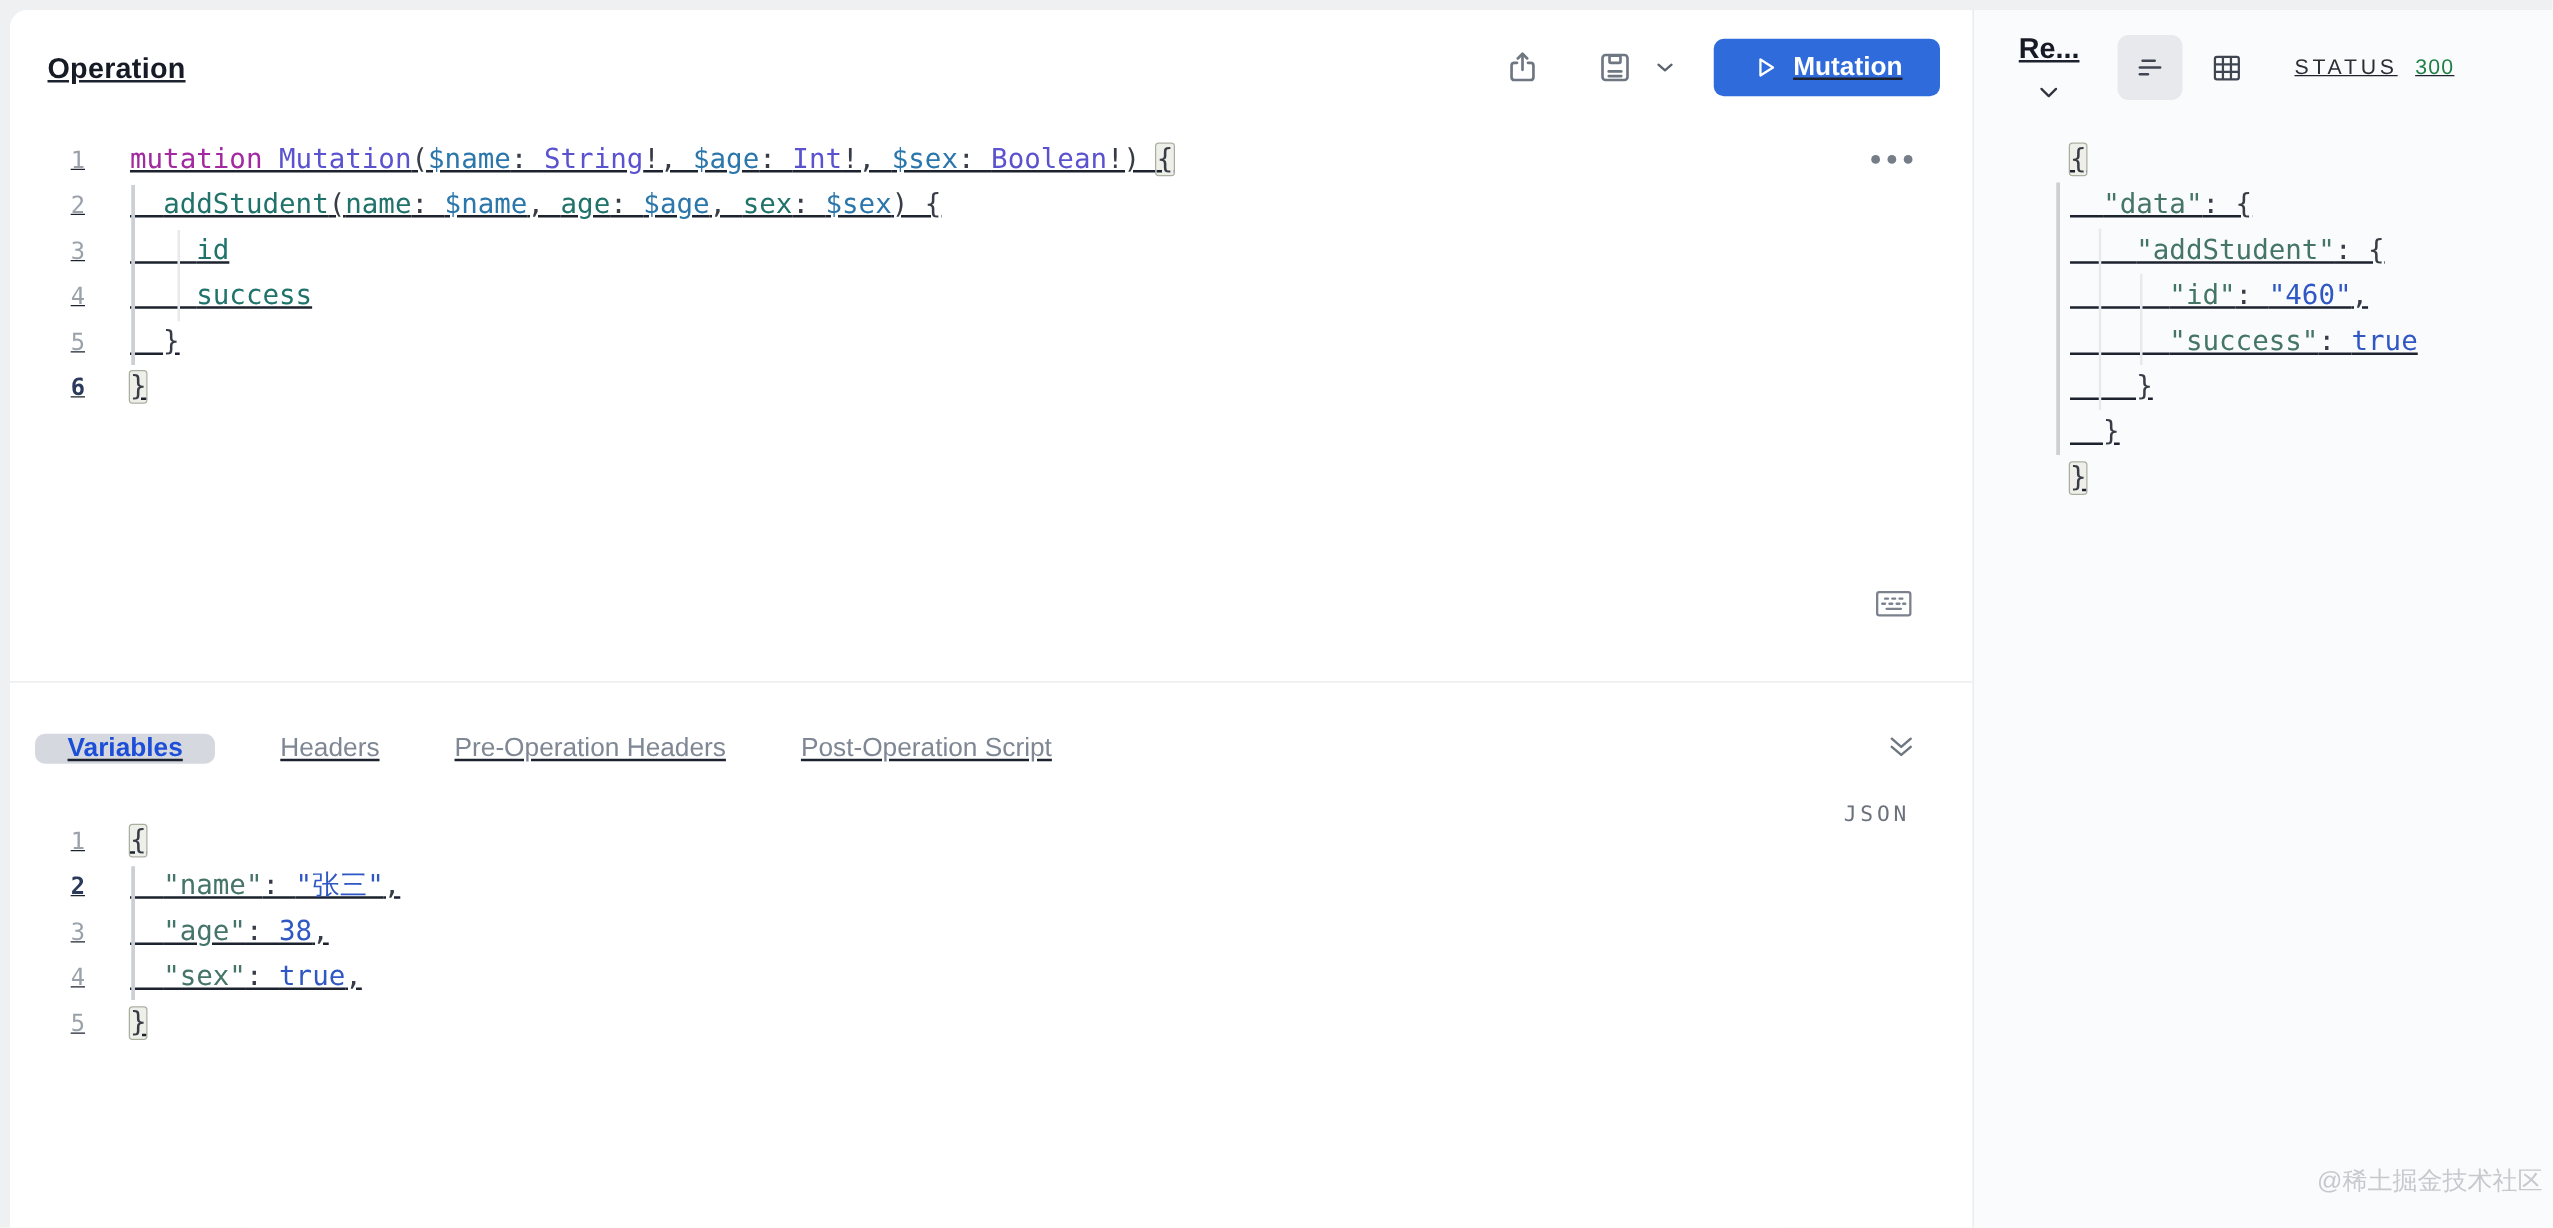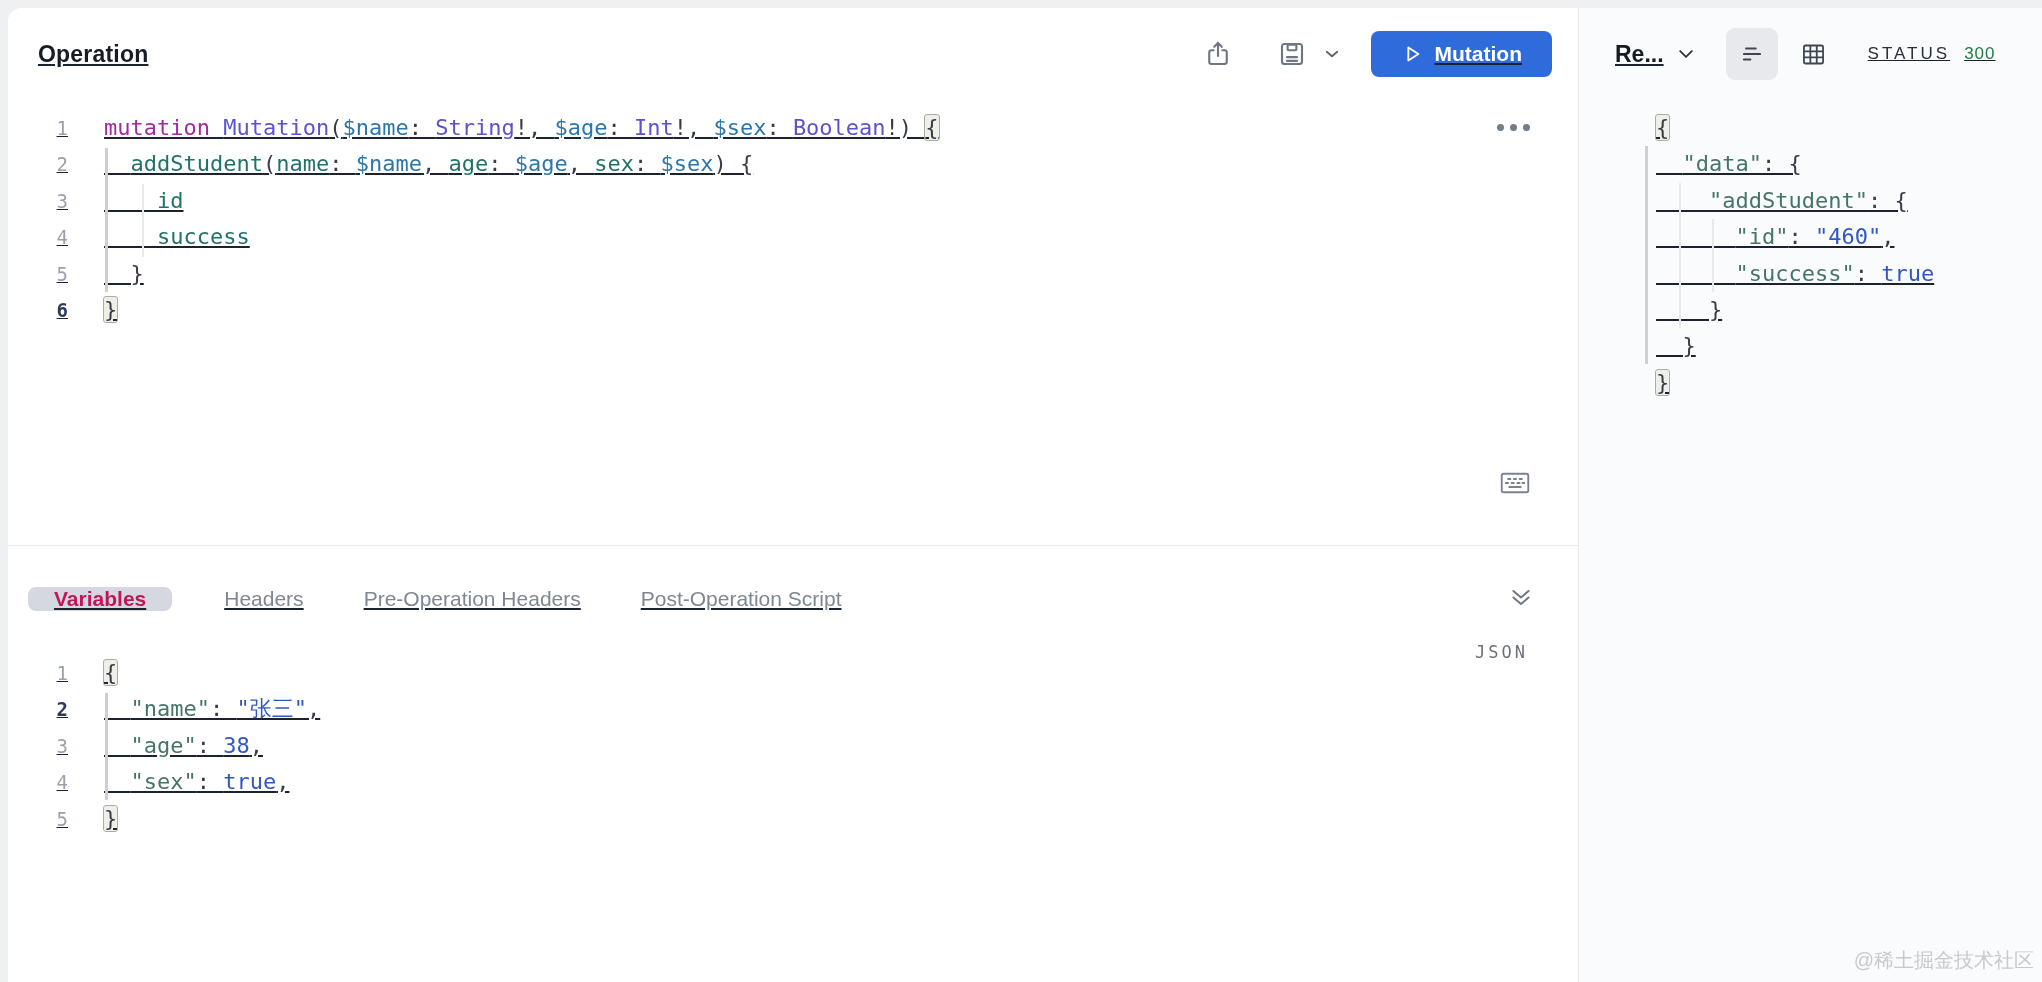--- a/index.html
+++ b/index.html
@@ -53,47 +53,47 @@
   .kbd-wrap { position:absolute; right:48px; bottom:46px; color:#7b828d; cursor:pointer; }
 
   .h-divider { height:1px; background:#e7e9ec; flex:0 0 1px; }
 
   
   .tabs-row { flex:0 0 94px; display:flex; align-items:center; justify-content:space-between;
               padding:12px 44px 0 20px; }
   .tabs { display:flex; align-items:center; gap:44px; }
   .tab { border:none; background:none; font-size:21px; color:#7e8793; cursor:pointer;
          font-family:"Liberation Sans",sans-serif; padding:12px 8px; border-radius:8px; }
-  .tab.active { background:#d5d9df; color:#be185d; font-weight:700; padding:0 26px; }
+  .tab.active { background:#d5d9df; color:#1d4ed8; font-weight:700; padding:0 26px; }
   .collapse-btn { background:none; border:none; color:#6e7781; cursor:pointer; }
 
   
   .vars-editor { flex:1; padding-top:15px; }
   .format-label { position:absolute; top:2px; right:50px; font-size:17px; letter-spacing:3px;
                   color:#6b727c; cursor:pointer; }
 
   
   .right-panel { flex:1; background:#fafbfc; border-left:1px solid #e7e9ec;
                  display:flex; flex-direction:column; position:relative; }
   .resp-header { flex:0 0 92px; display:flex; align-items:center; padding:0 0 0 36px; }
   .resp-title-btn { display:flex; align-items:center; gap:12px; background:none; border:none;
                     font-size:23px; font-weight:700; color:#161b26; cursor:pointer;
-                    font-family:"Liberation Sans",sans-serif; }
+                    font-family:"Liberation Sans",sans-serif;flex-direction:column; }
   .view-btn { background:none; border:none; width:52px; height:52px; border-radius:9px;
               display:flex; align-items:center; justify-content:center; color:#3f4652; cursor:pointer; }
   .view-btn.active { background:#e7e9ec; }
   .pretty-btn { margin-left:30px; }
   .table-btn { margin-left:10px; }
   .status { margin-left:28px; display:flex; align-items:baseline; gap:14px; }
   .status-label { font-size:17px; letter-spacing:3px; color:#2a2f36; font-weight:500; }
   .status-code { font-size:17px; letter-spacing:1px; color:var(--green,#1d7f45); font-weight:500; }
   .resp-body { flex:1; padding-top:10px; padding-left:77px; position:relative; }
   .resp-body .code-line { height:36.4px; }
 
-  .watermark { position:absolute; right:8px; bottom:8px; font-size:20px; color:#c6cacf; }
+  .watermark { position:absolute; right:8px; bottom:24px; font-size:20px; color:#c6cacf; }
 </style>
 </head>
 <body>
 
 <div class="app">
 
   <div class="left-card">
 
     <div class="op-header">
       <div class="page-title">Operation</div>

